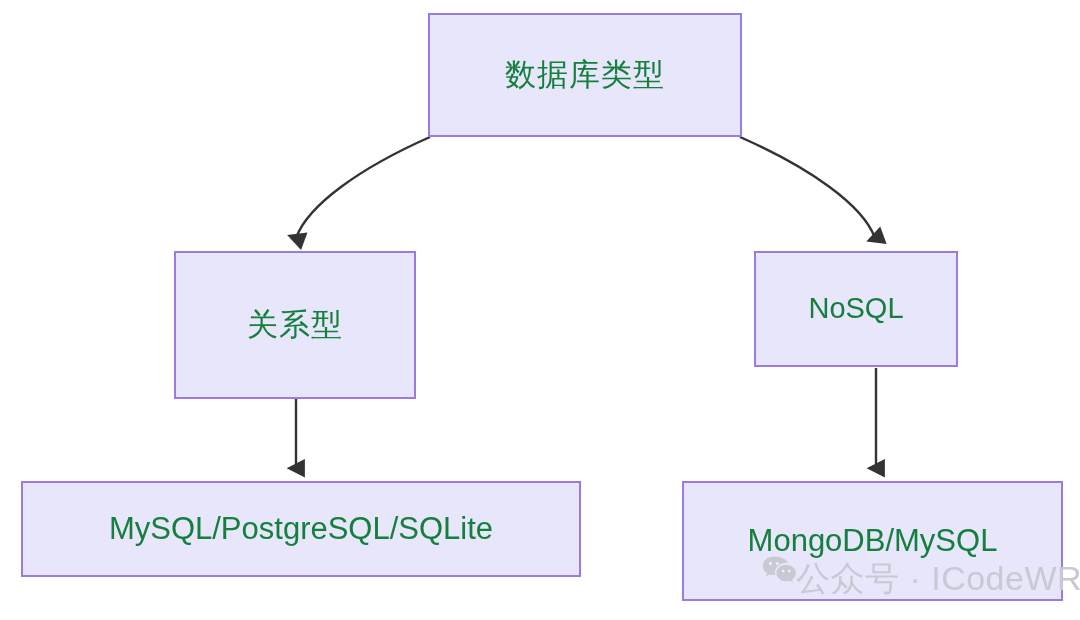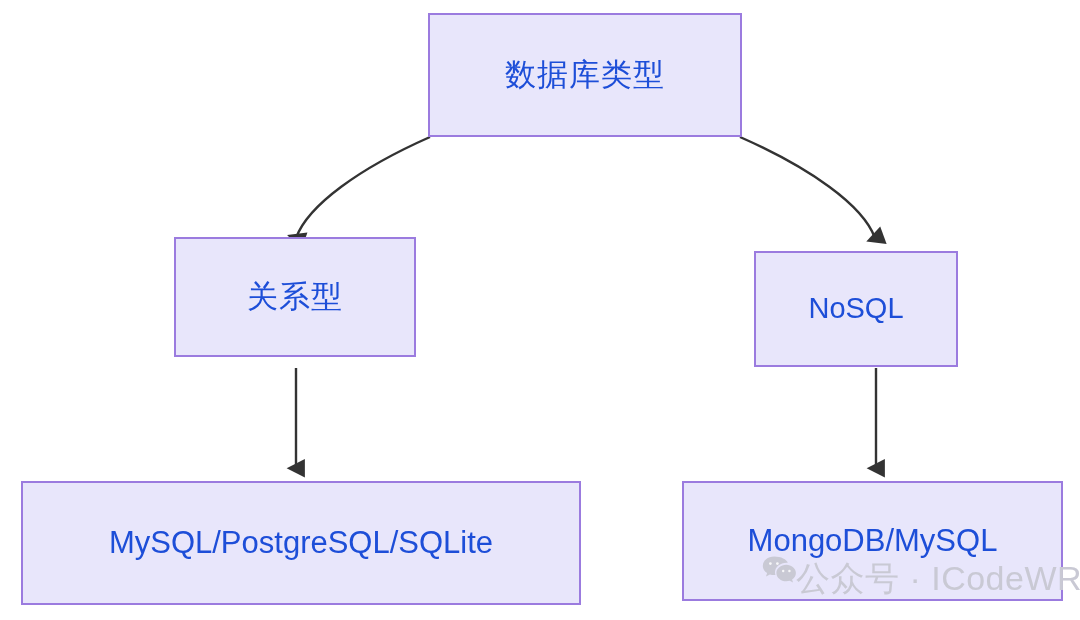--- a/index.html
+++ b/index.html
@@ -24,62 +24,62 @@
     pointer-events: none;
   }
   .node {
     position: absolute;
     box-sizing: border-box;
     background: #e8e6fb;
     border: 2px solid #9b7bdf;
     display: flex;
     align-items: center;
     justify-content: center;
-    color: #1d4ed8;
+    color: #15803d;
     text-align: center;
     line-height: 1.15;
   }
   .node-label {
     display: block;
     white-space: nowrap;
   }
   #node-root {
     left: 428px;
     top: 13px;
     width: 314px;
     height: 124px;
   }
   #node-root .node-label {
     font-size: 31px;
     letter-spacing: 1px;
   }
   #node-relational {
     left: 174px;
-    top: 237px;
+    top: 251px;
     width: 242px;
-    height: 120px;
+    height: 148px;
   }
   #node-relational .node-label {
     font-size: 31px;
     letter-spacing: 1px;
   }
   #node-nosql {
     left: 754px;
     top: 251px;
     width: 204px;
     height: 116px;
   }
   #node-nosql .node-label {
     font-size: 29px;
   }
   #node-sql-engines {
     left: 21px;
     top: 481px;
     width: 560px;
-    height: 124px;
+    height: 96px;
   }
   #node-sql-engines .node-label {
     font-size: 31px;
   }
   #node-nosql-engines {
     left: 682px;
     top: 481px;
     width: 381px;
     height: 120px;
   }

